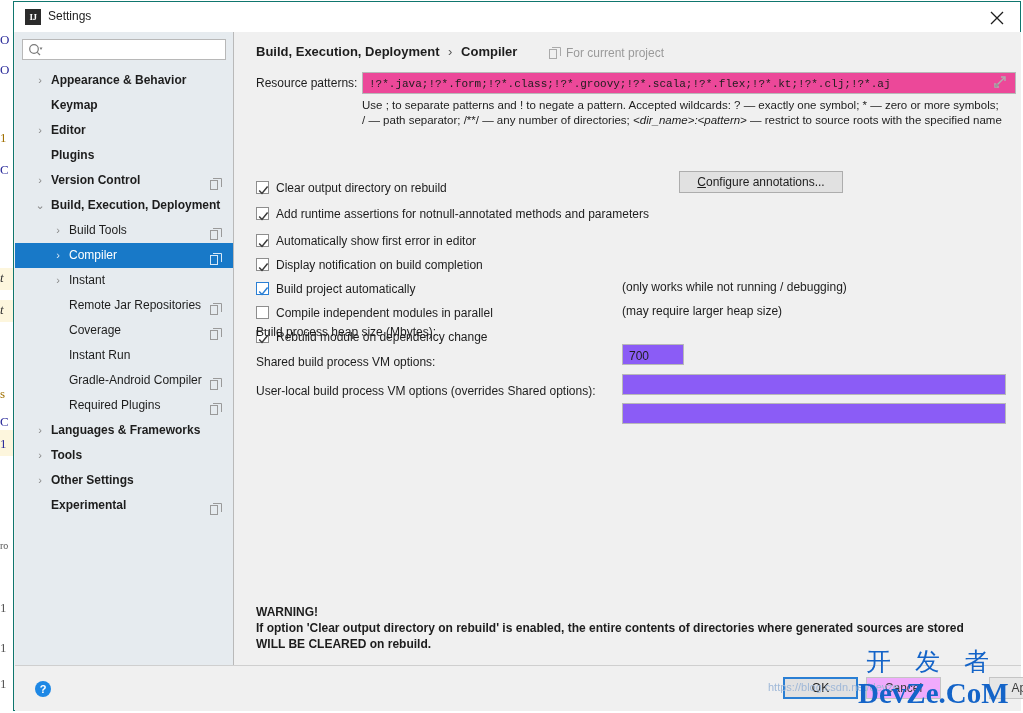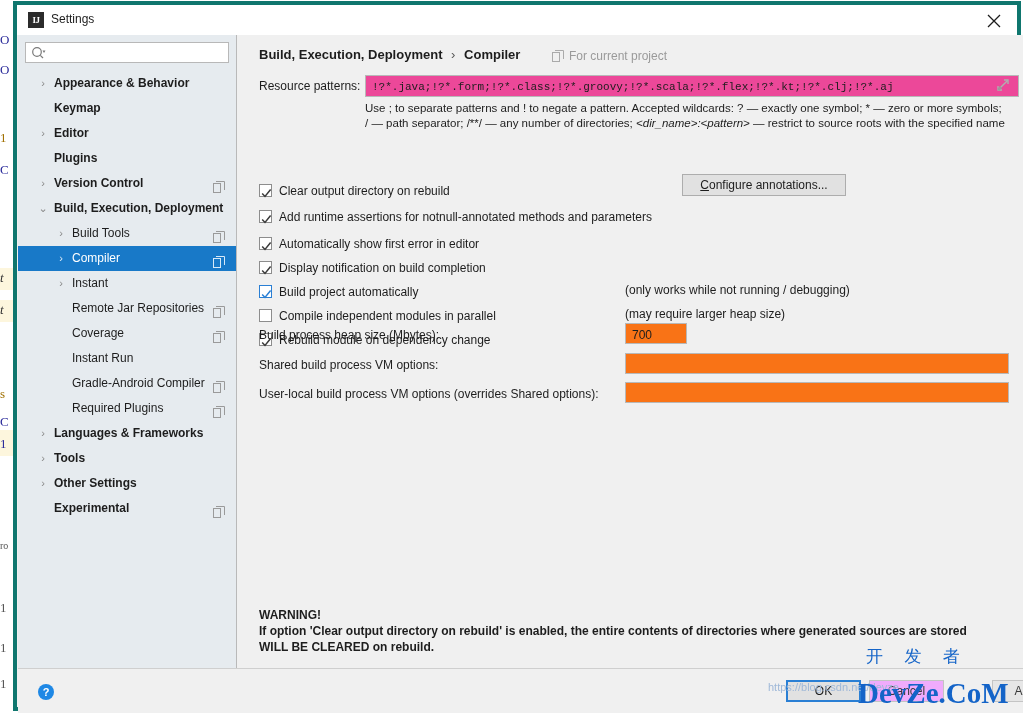--- a/index.html
+++ b/index.html
@@ -26,21 +26,21 @@
   .bg-frag.ital { font-style: italic; color: #333; }
   .bg-band {
     position: absolute; left: 0; width: 14px; background: #fdf6dd;
   }
 
   
   .dialog {
     position: absolute; left: 13px; top: 1px;
     width: 1008px; height: 710px;
     background: #f0f0f0;
-    border: 4px solid #0f766e;
+    border: 1px solid #0f766e;
     box-sizing: border-box;
   }
   .titlebar {
     position: absolute; left: 0; top: 0; width: 100%; height: 30px;
     background: #ffffff;
   }
   .title-icon {
     position: absolute; left: 11px; top: 7px; width: 16px; height: 16px;
     background: #2b2b2b; color: #fff;
     font-size: 9px; font-weight: bold; line-height: 16px; text-align: center;
@@ -155,21 +155,21 @@
     position: absolute; box-sizing: border-box;
     background: #e1e1e1; border: 1px solid #adadad;
     font-family: "Liberation Sans", sans-serif; font-size: 12px; color: #1d1d1d;
     text-align: center; cursor: default;
   }
   .btn u { text-decoration: underline; }
 
   .fld-label { position: absolute; left: 22px; font-size: 12px; white-space: nowrap; }
   .txtfield {
     position: absolute; box-sizing: border-box;
-    background: #f97316; border: 1px solid #b8b8b8;
+    background: #8b5cf6; border: 1px solid #b8b8b8; margin-top: 24px;
   }
   .txtfield input {
     position: absolute; left: 4px; top: 2px; height: 15px;
     border: 0; outline: 0; background: transparent;
     font-family: "Liberation Sans", sans-serif; font-size: 12px; color: #1d1d1d;
   }
 
   .warning {
     position: absolute; left: 22px; top: 572px; width: 740px;
     font-size: 12px; font-weight: bold; line-height: 16px; color: #1d1d1d;
@@ -204,21 +204,21 @@
     position: absolute; left: 934px; top: 11px; width: 75px; height: 22px;
     background: #e6e6e6; border: 1px solid #c4c4c4; box-sizing: border-box;
     font-size: 12px; line-height: 20px; text-align: center;
     color: #3b3b3b; cursor: default; margin-left: 40px;
   }
 
   
   .wm-cn {
     position: absolute; left: 866px; top: 645px;
     font-family: "DejaVu Sans", sans-serif;
-    font-size: 17px; color: #1464c8; letter-spacing: 8px;
+    font-size: 25px; color: #1464c8; letter-spacing: 8px;
     white-space: nowrap; pointer-events: none;
   }
   .wm-en {
     position: absolute; left: 858px; top: 677px;
     font-family: "Liberation Serif", serif;
     font-size: 29px; font-weight: bold; color: #1464c8;
     white-space: nowrap; pointer-events: none;
   }
   .wm-url {
     position: absolute; left: 768px; top: 681px;

